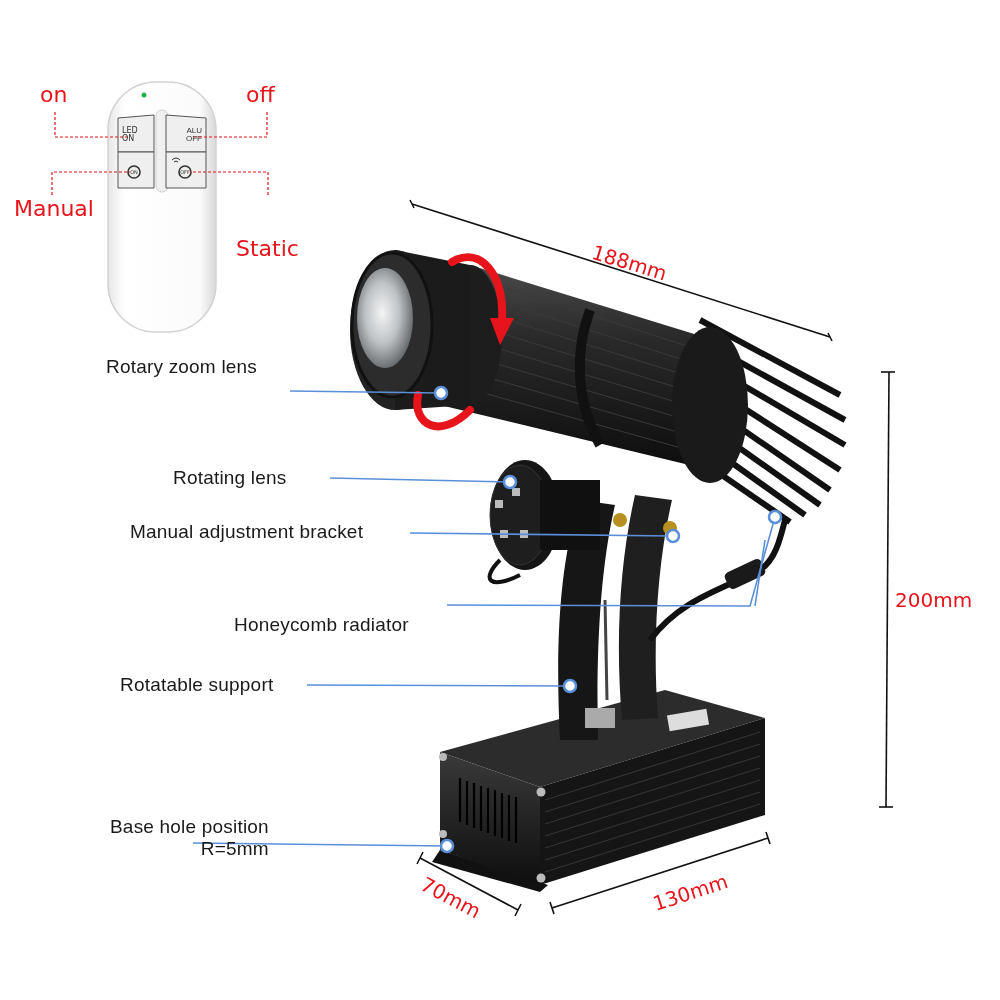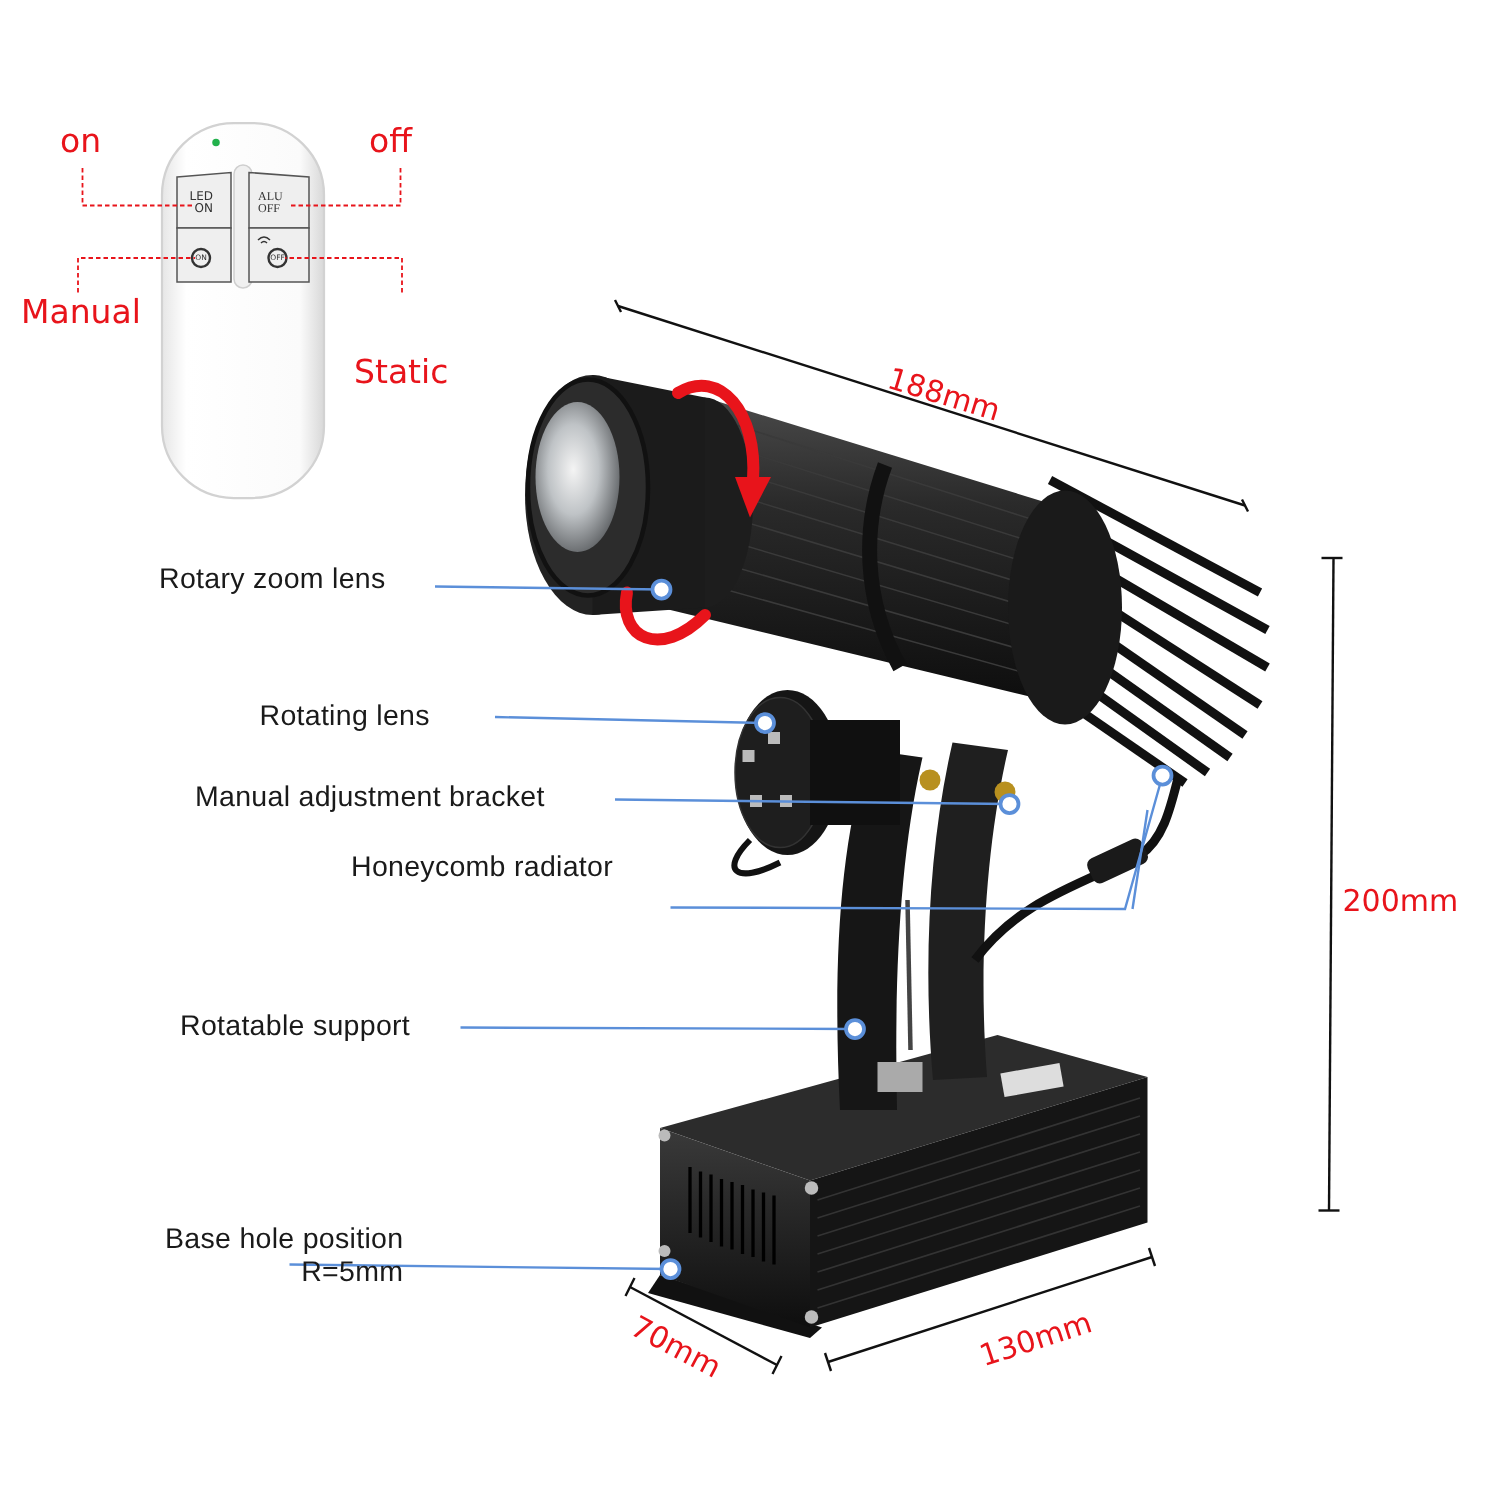--- a/index.html
+++ b/index.html
@@ -188,35 +188,35 @@
     <circle cx="570" cy="686" r="6"></circle>
     <circle cx="447" cy="846" r="6"></circle>
   </g>
 </svg>
 
 <div class="abs red remote-label" style="left:40px;top:82px;">on</div>
 <div class="abs red remote-label" style="left:246px;top:82px;">off</div>
 <div class="abs red remote-label" style="left:14px;top:196px;">Manual</div>
 <div class="abs red remote-label" style="left:236px;top:196px;margin-top:40px;">Static</div>
 
-<div class="abs" style="left:112px;top:127px;width:30px;text-align:right;font-size:8px;line-height:8px;color:#333;font-family:'DejaVu Sans',sans-serif;">
+<div class="abs" style="left:122px;top:127px;width:30px;text-align:left;font-size:8px;line-height:8px;color:#333;font-family:'DejaVu Sans',sans-serif;">
   <div>LED</div>
   <div>ON</div>
 </div>
-<div class="abs" style="left:172px;top:127px;width:30px;text-align:left;font-size:8px;line-height:8px;color:#333;font-family:Liberation Serif, serif;">
+<div class="abs" style="left:172px;top:127px;width:30px;text-align:right;font-size:8px;line-height:8px;color:#333;font-family:Liberation Sans, sans-serif;">
   <div>ALU</div>
   <div>OFF</div>
 </div>
 <div class="abs" style="left:127px;top:169px;width:14px;text-align:center;font-size:5px;color:#333;font-family:'DejaVu Sans',sans-serif;">ON</div>
 <div class="abs" style="left:178px;top:169px;width:14px;text-align:center;font-size:5px;color:#333;font-family:'DejaVu Sans',sans-serif;">OFF</div>
 
-<div class="abs callout" style="left:106px;top:376px;">Rotary zoom lens</div>
+<div class="abs callout" style="left:106px;top:356px;">Rotary zoom lens</div>
 <div class="abs callout" style="left:173px;top:467px;">Rotating lens</div>
 <div class="abs callout" style="left:130px;top:521px;">Manual adjustment bracket</div>
-<div class="abs callout" style="left:234px;top:568px;">Honeycomb radiator</div>
+<div class="abs callout" style="left:234px;top:614px;">Honeycomb radiator</div>
 <div class="abs callout" style="left:120px;top:674px;">Rotatable support</div>
 <div class="abs callout" style="left:110px;top:816px;line-height:22px;text-align:right;">
   <div>Base hole position</div>
   <div>R=5mm</div>
 </div>
 
 <div class="abs red dim" style="left:596px;top:240px;transform:rotate(17deg);transform-origin:left top;">188mm</div>
 <div class="abs red dim" style="left:895px;top:564px;margin-top:24px;">200mm</div>
 <div class="abs red dim" style="left:428px;top:872px;transform:rotate(28deg);transform-origin:left top;">70mm</div>
 <div class="abs red dim" style="left:650px;top:893px;transform:rotate(-18deg);transform-origin:left top;">130mm</div>

